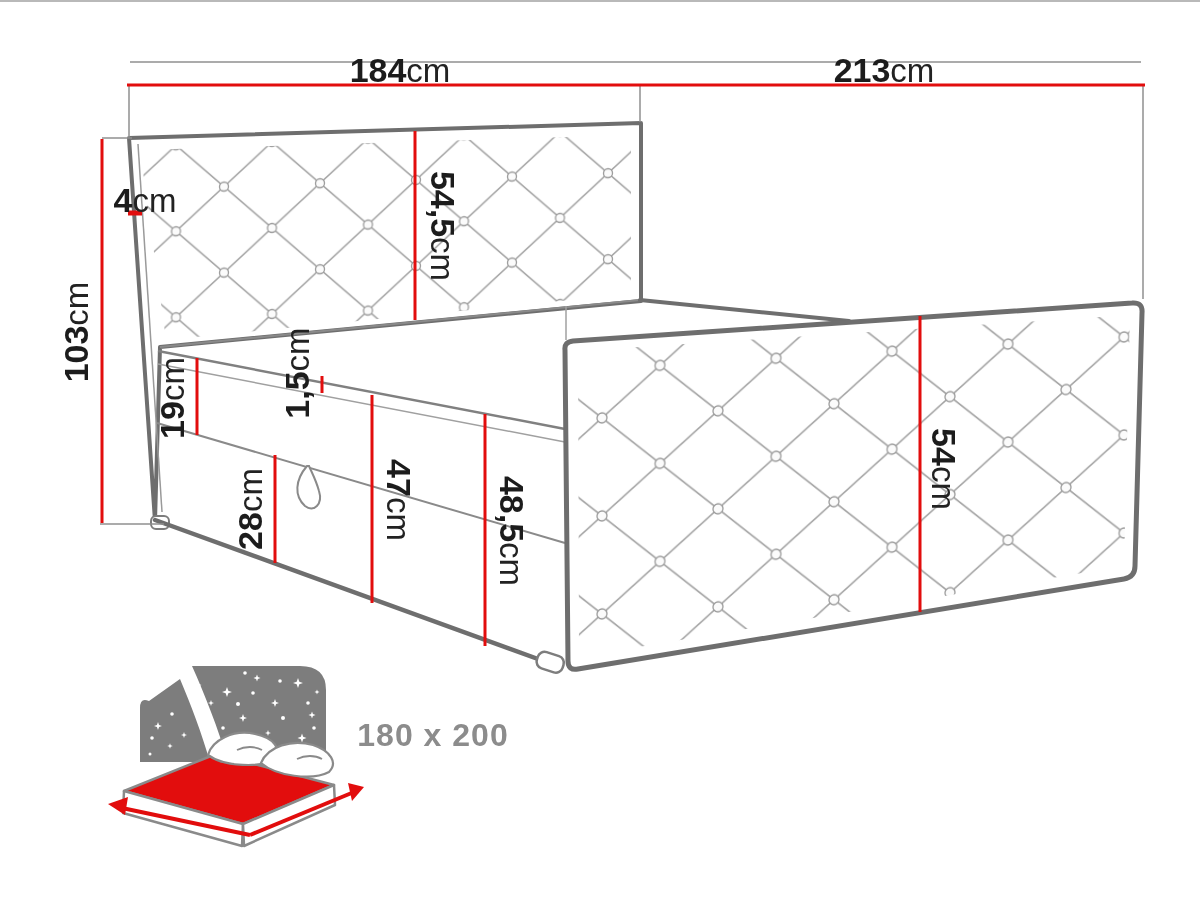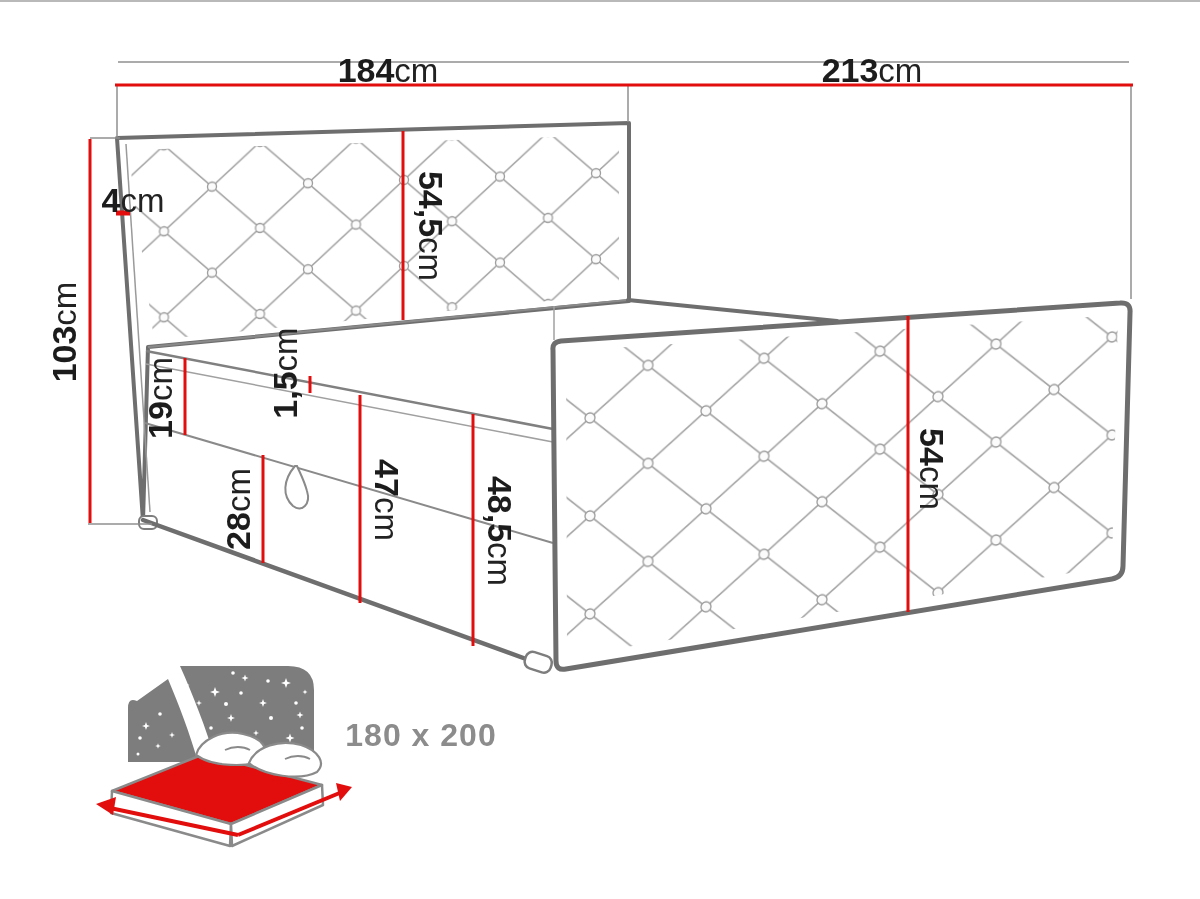--- a/index.html
+++ b/index.html
@@ -1,18 +1,18 @@
 <!DOCTYPE html>
 <html><head>
 <meta charset="utf-8">
 <style>
   html,body{margin:0;padding:0;background:#ffffff;}
   .stage{position:relative;width:1200px;height:899px;background:#fff;overflow:hidden;
          border-top:2px solid #b9b9b9;box-sizing:border-box;
-         font-family:"Liberation Sans", sans-serif;}
+         font-family:"Liberation Sans", sans-serif;padding-left:12px;}
   svg{display:block;}
   text{font-family:"Liberation Sans", sans-serif;}
   .dimtext{fill:#1c1c1c;}
   .num{font-weight:bold;font-size:34px;}
   .unit{font-weight:normal;font-size:33px;fill:#222;}
   .sizetext{font-weight:bold;font-size:32px;fill:#8c8c8c;letter-spacing:1px;}
 </style>
 </head>
 <body>
 

